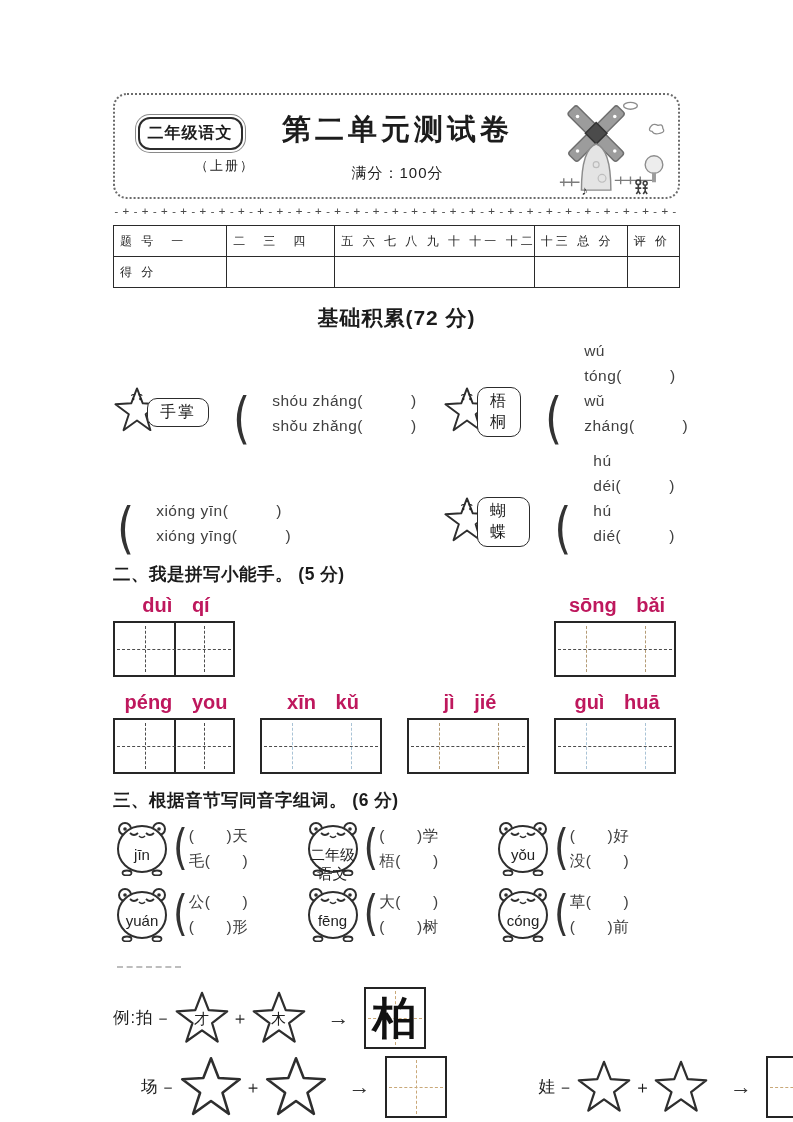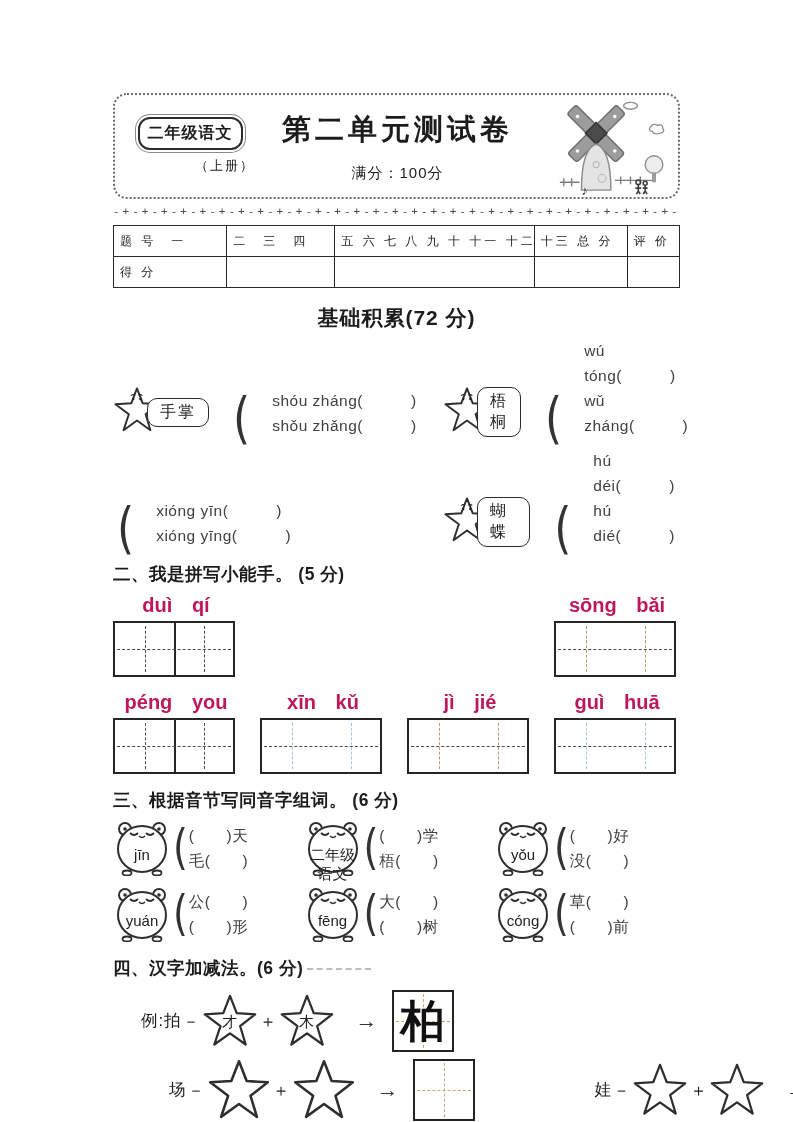--- a/index.html
+++ b/index.html
@@ -83,21 +83,21 @@
   .q3-item { display:flex; align-items:center; width:186px; }
   .bear { position:relative; width:58px; height:56px; flex:0 0 auto; }
   .bear-pinyin {
     position:absolute; left:0; right:0; top:26px; text-align:center;
     font-size:15px; color:#222;
   }
   .brace.small { font-size:38px; margin:0 1px 0 2px; }
 
   
   .q4-row { display:flex; align-items:center; margin:10px 0 6px 0; }
-  .q4-base { font-size:16.5px; letter-spacing:1px;margin-left:28px; }
+  .q4-base { font-size:16.5px; letter-spacing:1px; }
   .q4-op { font-size:17px; margin:0 1px; }
   .q4-arrow { font-size:22px; margin:0 14px 0 20px; color:#333; }
   .q4-star { position:relative; width:58px; height:56px; }
   .q4-star.big { width:66px; height:64px; }
   .q4-star .star-char {
     position:absolute; left:0; right:0; top:20px; text-align:center;
     font-size:15px; color:#222;
   }
   .charbox { position:relative; width:62px; height:62px; border:2px solid #242424; box-sizing:border-box; background:#fff; }
   .charbox .cb-h { position:absolute; left:2px; right:2px; top:50%; border-top:1.4px dashed #c9a878; }
@@ -433,21 +433,21 @@
       </span>
       <span class="brace small">(</span>
       <div class="opts">
         <div class="opt">草(　　)</div>
         <div class="opt">(　　)前</div>
       </div>
     </div>
   </div>
 
   <div class="q-heading">
-    <span>四、汉字加减法。(6 分)</span><span class="dashline"></span>
+    <span class="dashline"></span>
   </div>
 
   <div class="q4-row">
     <span class="q4-base">例:拍</span>
     <span class="q4-op">－</span>
     <span class="q4-star">
       <svg width="58" height="56" viewBox="0 0 100 100">
             <polygon class="ln" fill="#fff" points="50,5 62,36 95,38 68,59 78,92 50,72 22,92 33,59 5,38 38,36"></polygon>
           </svg>
       <span class="star-char">才</span>

